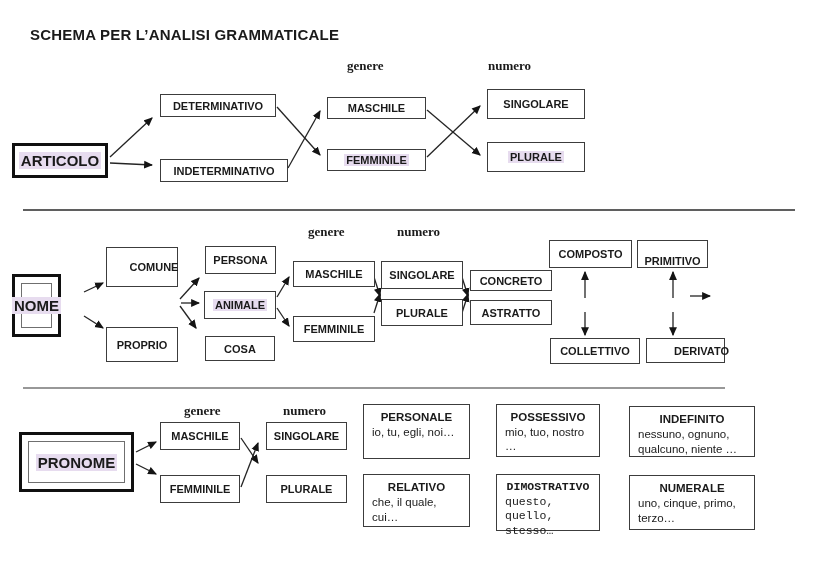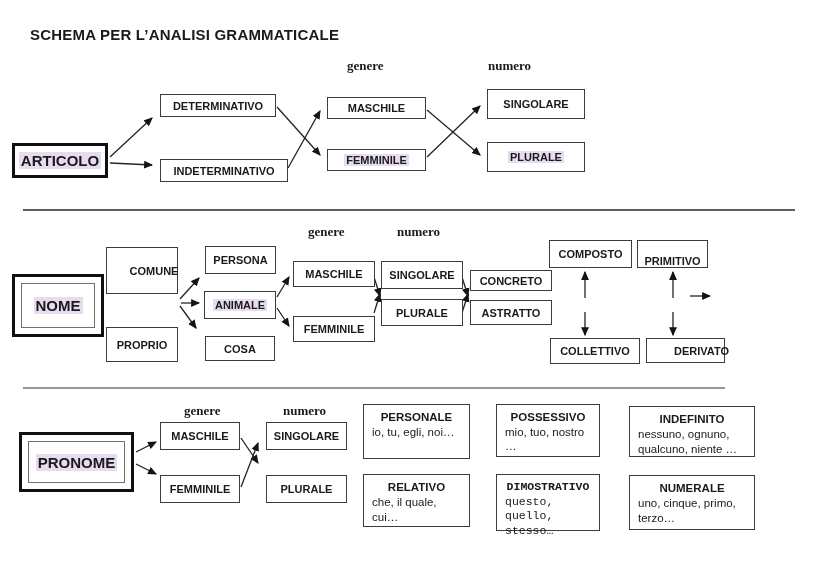--- a/index.html
+++ b/index.html
@@ -33,22 +33,22 @@
   #b-det{left:160px;top:94px;width:116px;height:23px;}
   #b-indet{left:160px;top:159px;width:128px;height:23px;}
   #b-mas1{left:327px;top:97px;width:99px;height:22px;}
   #b-fem1{left:327px;top:149px;width:99px;height:22px;}
   #b-sing1{left:487px;top:89px;width:98px;height:30px;}
   #b-plu1{left:487px;top:142px;width:98px;height:30px;}
   #lab-gen1{left:347px;top:58px;}
   #lab-num1{left:488px;top:58px;}
 
   
-  #b-nome{left:12px;top:274px;width:92px;height:63px;}
-  #b-comune{left:106px;top:247px;width:72px;height:47px;padding-left:24px;}
+  #b-nome{left:12px;top:274px;width:49px;height:63px;}
+  #b-comune{left:106px;top:247px;width:72px;height:40px;padding-left:24px;}
   #b-proprio{left:106px;top:327px;width:72px;height:35px;}
   #b-persona{left:205px;top:246px;width:71px;height:28px;}
   #b-animale{left:204px;top:291px;width:72px;height:28px;}
   #b-cosa{left:205px;top:336px;width:70px;height:25px;}
   #b-mas2{left:293px;top:261px;width:82px;height:26px;}
   #b-fem2{left:293px;top:316px;width:82px;height:26px;}
   #b-sing2{left:381px;top:261px;width:82px;height:28px;}
   #b-plu2{left:381px;top:299px;width:82px;height:27px;}
   #b-concreto{left:470px;top:270px;width:82px;height:21px;}
   #b-astratto{left:470px;top:300px;width:82px;height:25px;}

